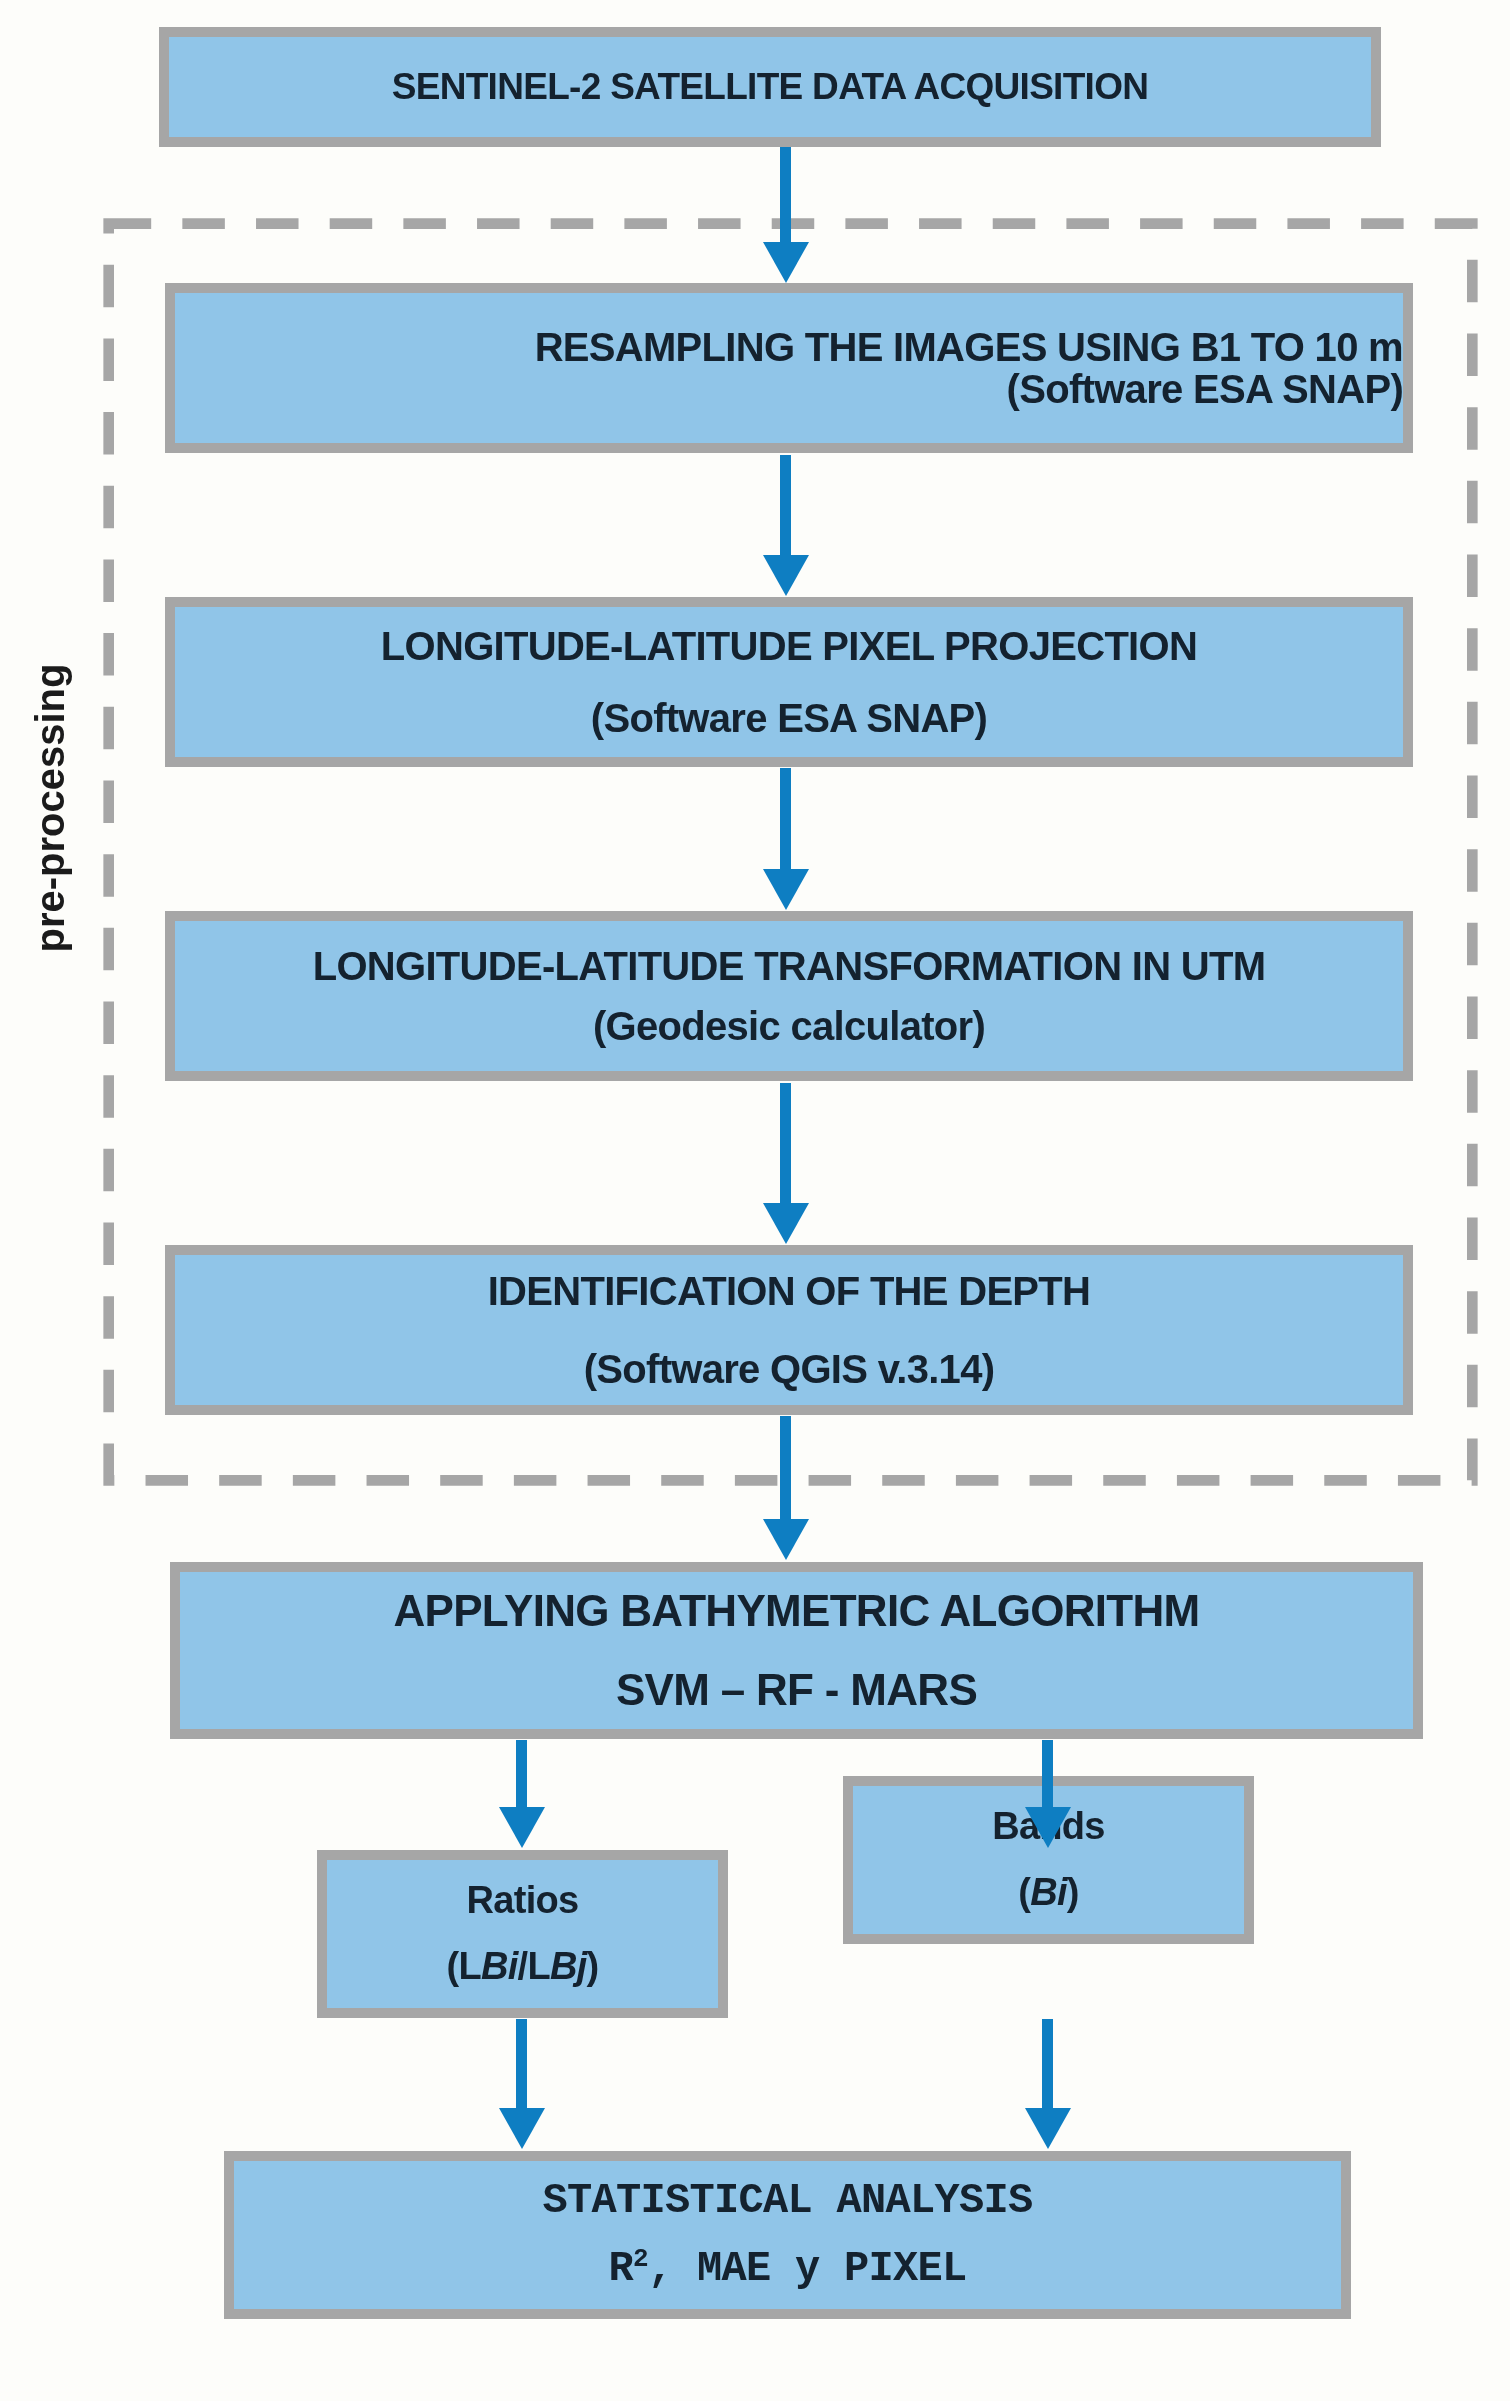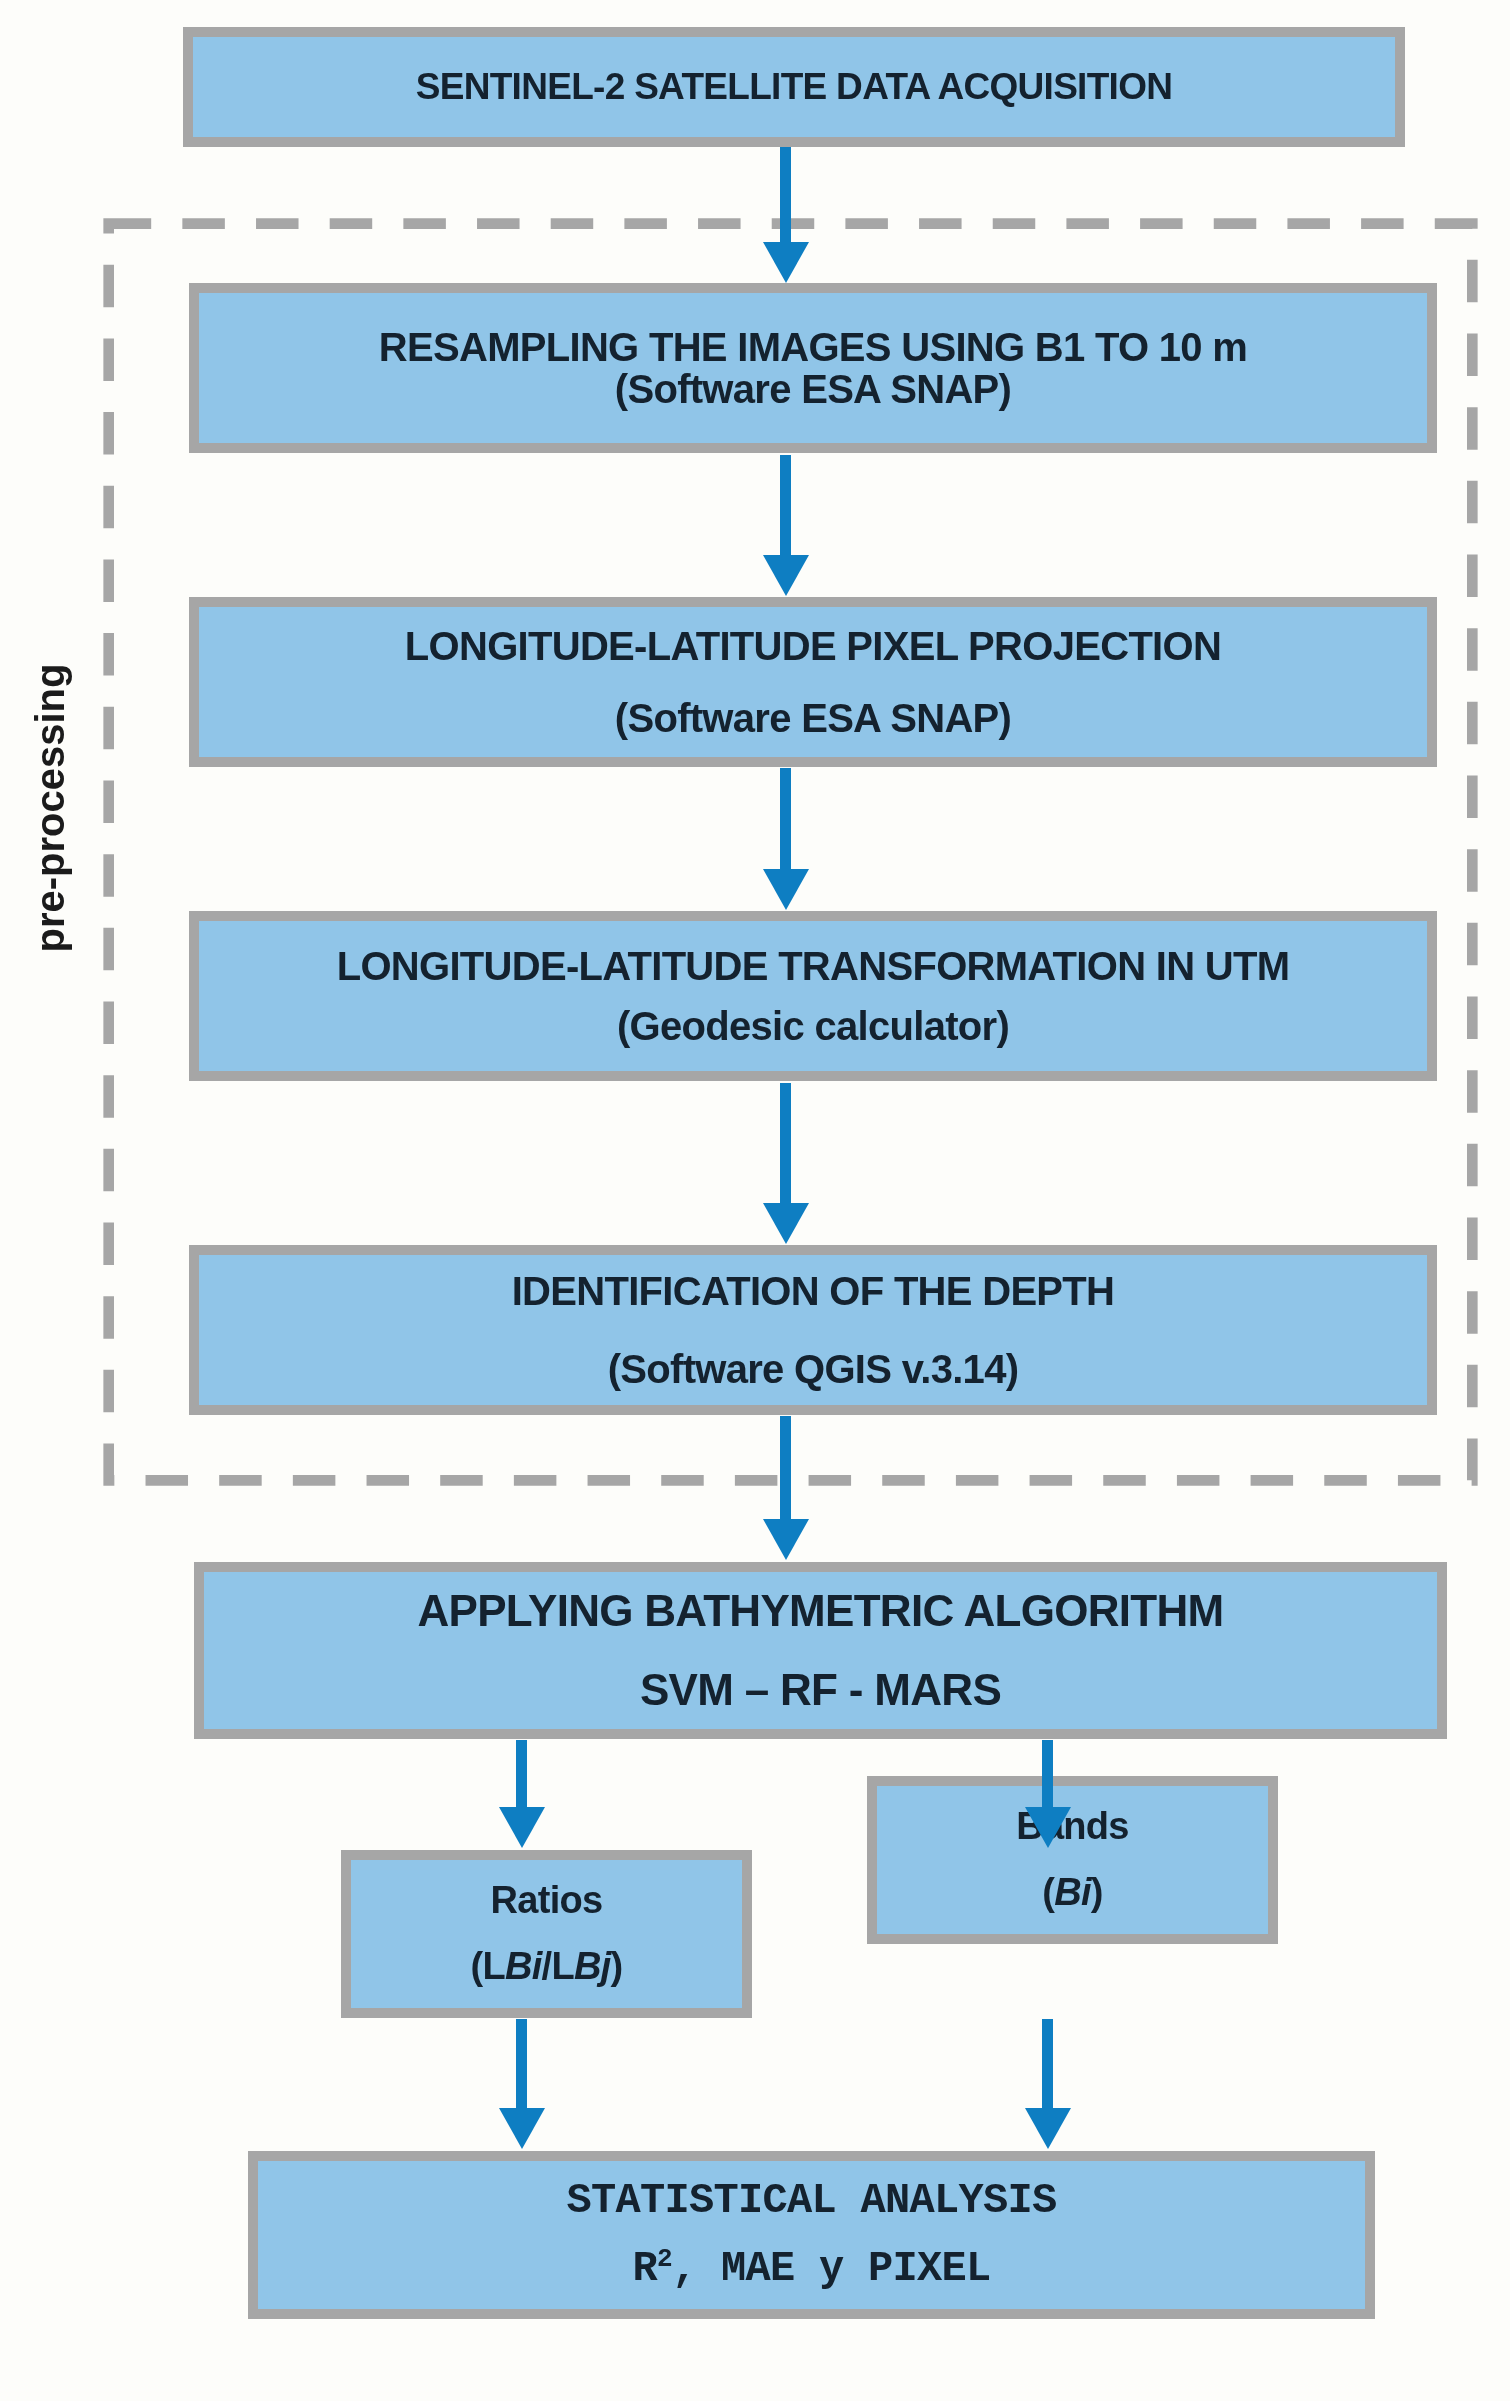--- a/index.html
+++ b/index.html
@@ -16,26 +16,25 @@
     border:10px solid #a6a6a6;
     box-sizing:border-box;
     display:flex;
     flex-direction:column;
     align-items:center;
     justify-content:center;
     text-align:center;
     color:#14222f;
     font-weight:bold;
     letter-spacing:-0.7px;
-    margin-left:24px;
   }
   .node .node-line{line-height:1.05;}
   
   .n-acq   {left:159px;  top:27px;   width:1222px; height:120px; font-size:37px;}
-  .n-res   {left:165px;  top:283px;  width:1248px; height:170px; font-size:40px; }
+  .n-res   {left:165px;  top:283px;  width:1248px; height:170px; font-size:40px; align-items:flex-end;}
   .n-proj  {left:165px;  top:597px;  width:1248px; height:170px; font-size:40px; gap:30px;}
   .n-utm   {left:165px;  top:911px; width:1248px; height:170px; font-size:40px; gap:18px;}
   .n-depth {left:165px;  top:1245px; width:1248px; height:170px; font-size:40px; gap:36px;}
   .n-algo  {left:170px;  top:1562px; width:1253px; height:177px; font-size:44px; gap:33px;}
   .n-ratio {left:317px;  top:1850px; width:411px;  height:168px; font-size:38px; gap:25.5px;}
   .n-bands {left:843px; top:1776px; width:411px;  height:168px; font-size:38px; gap:25.5px;}
   .n-stats {left:224px;  top:2151px; width:1127px; height:168px; font-size:42px; gap:24px;font-family:Liberation Mono, monospace;}
 
   .it{font-style:italic;}
   sup{font-size:0.62em; vertical-align:baseline; position:relative; top:-0.55em;}

